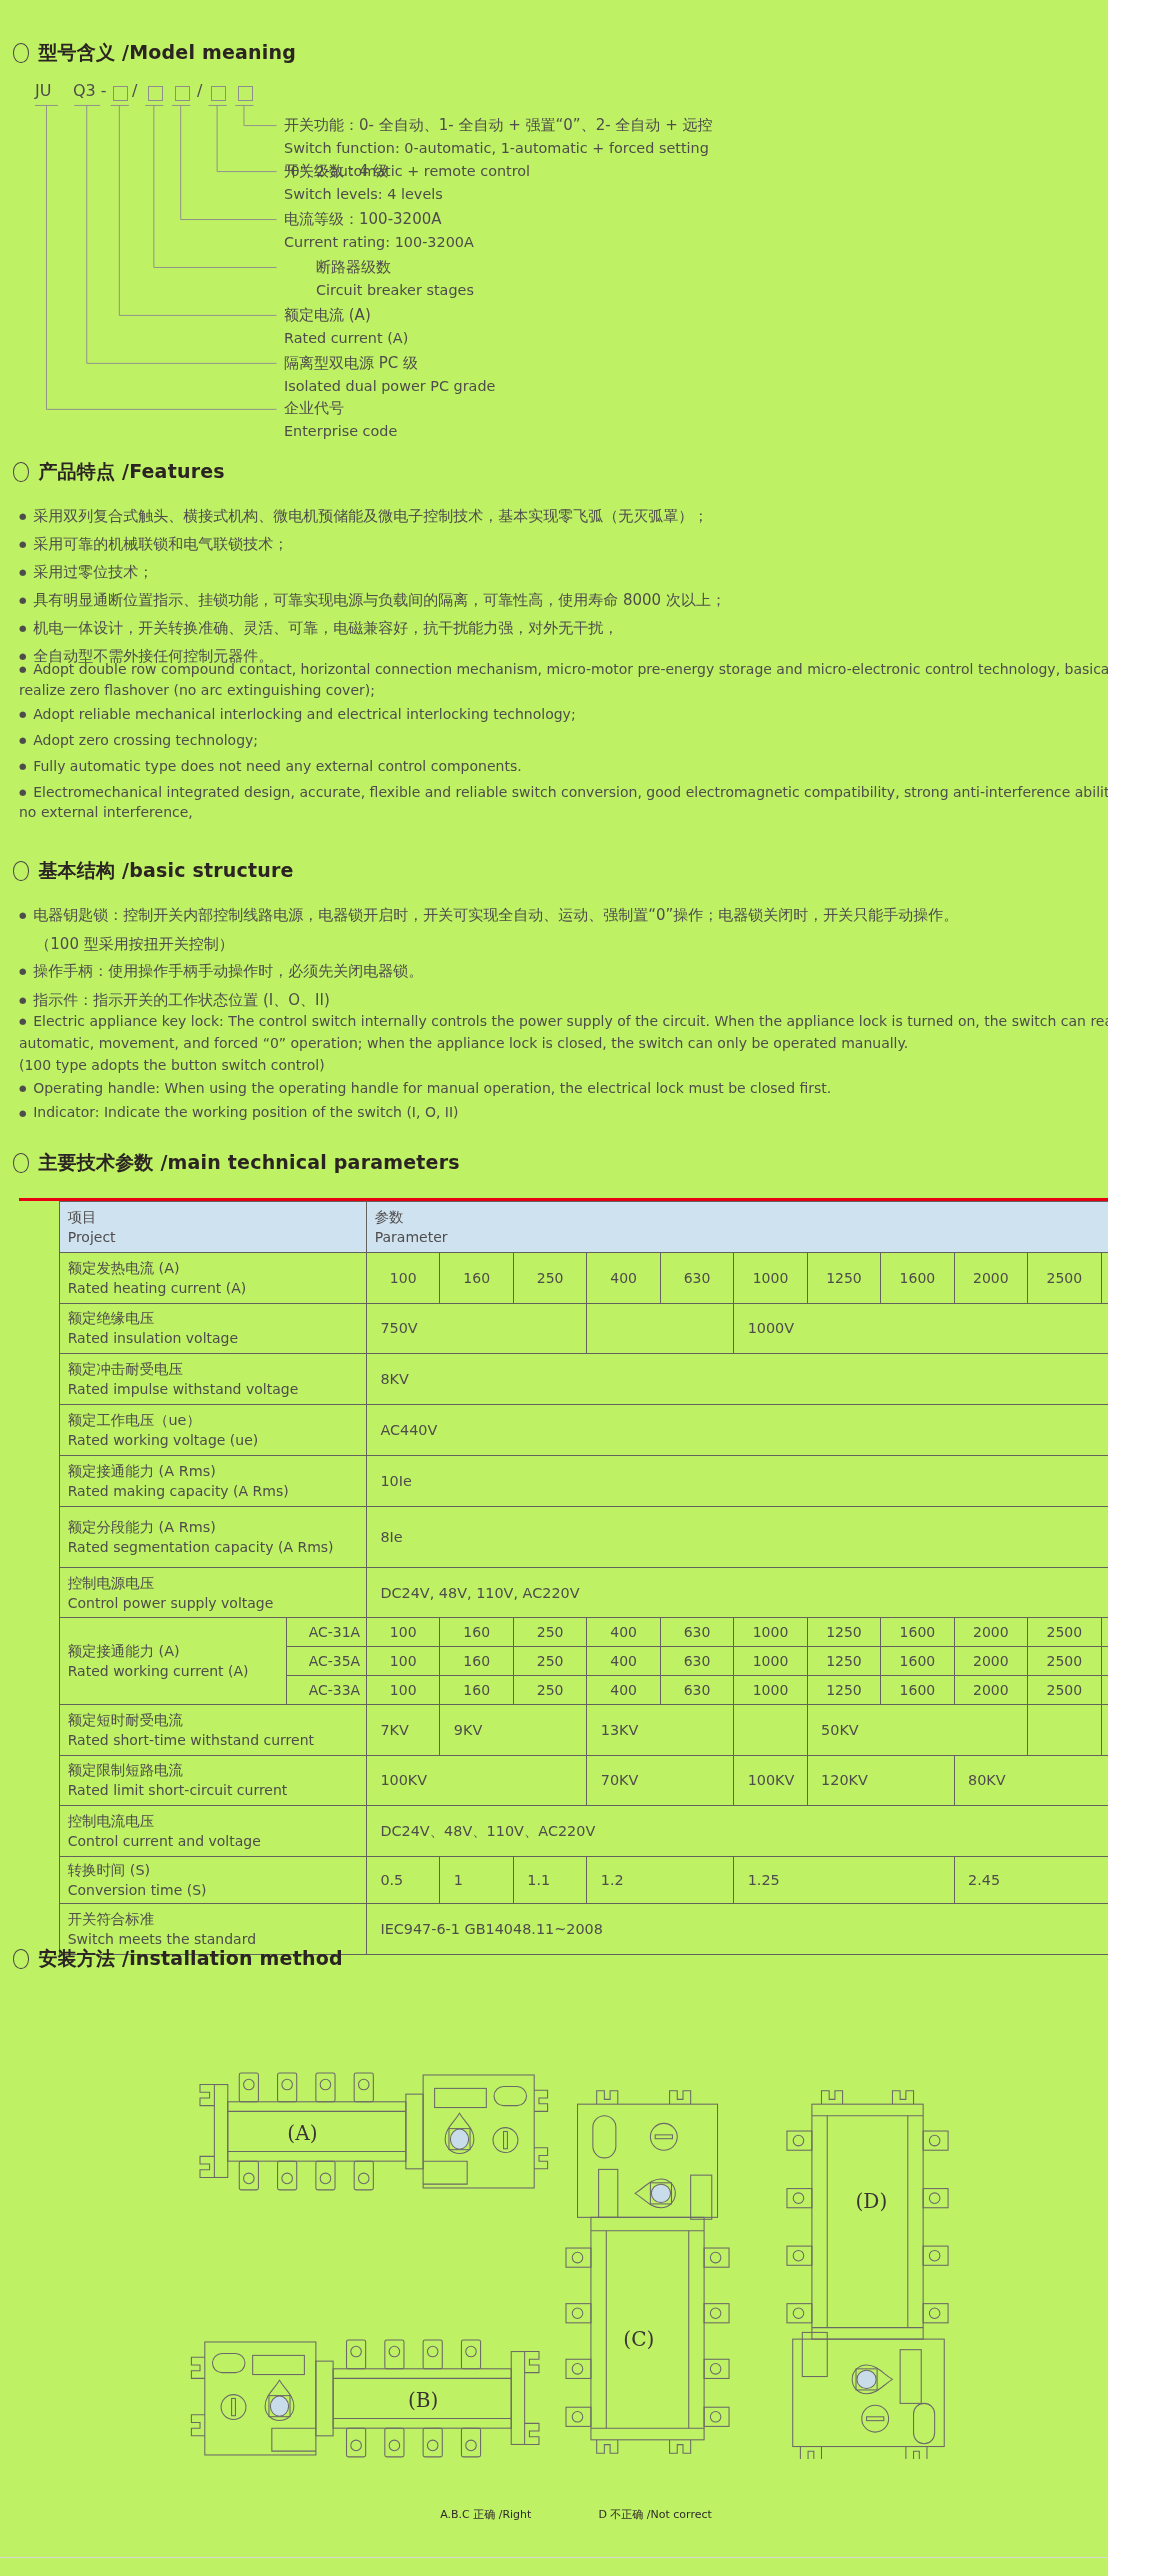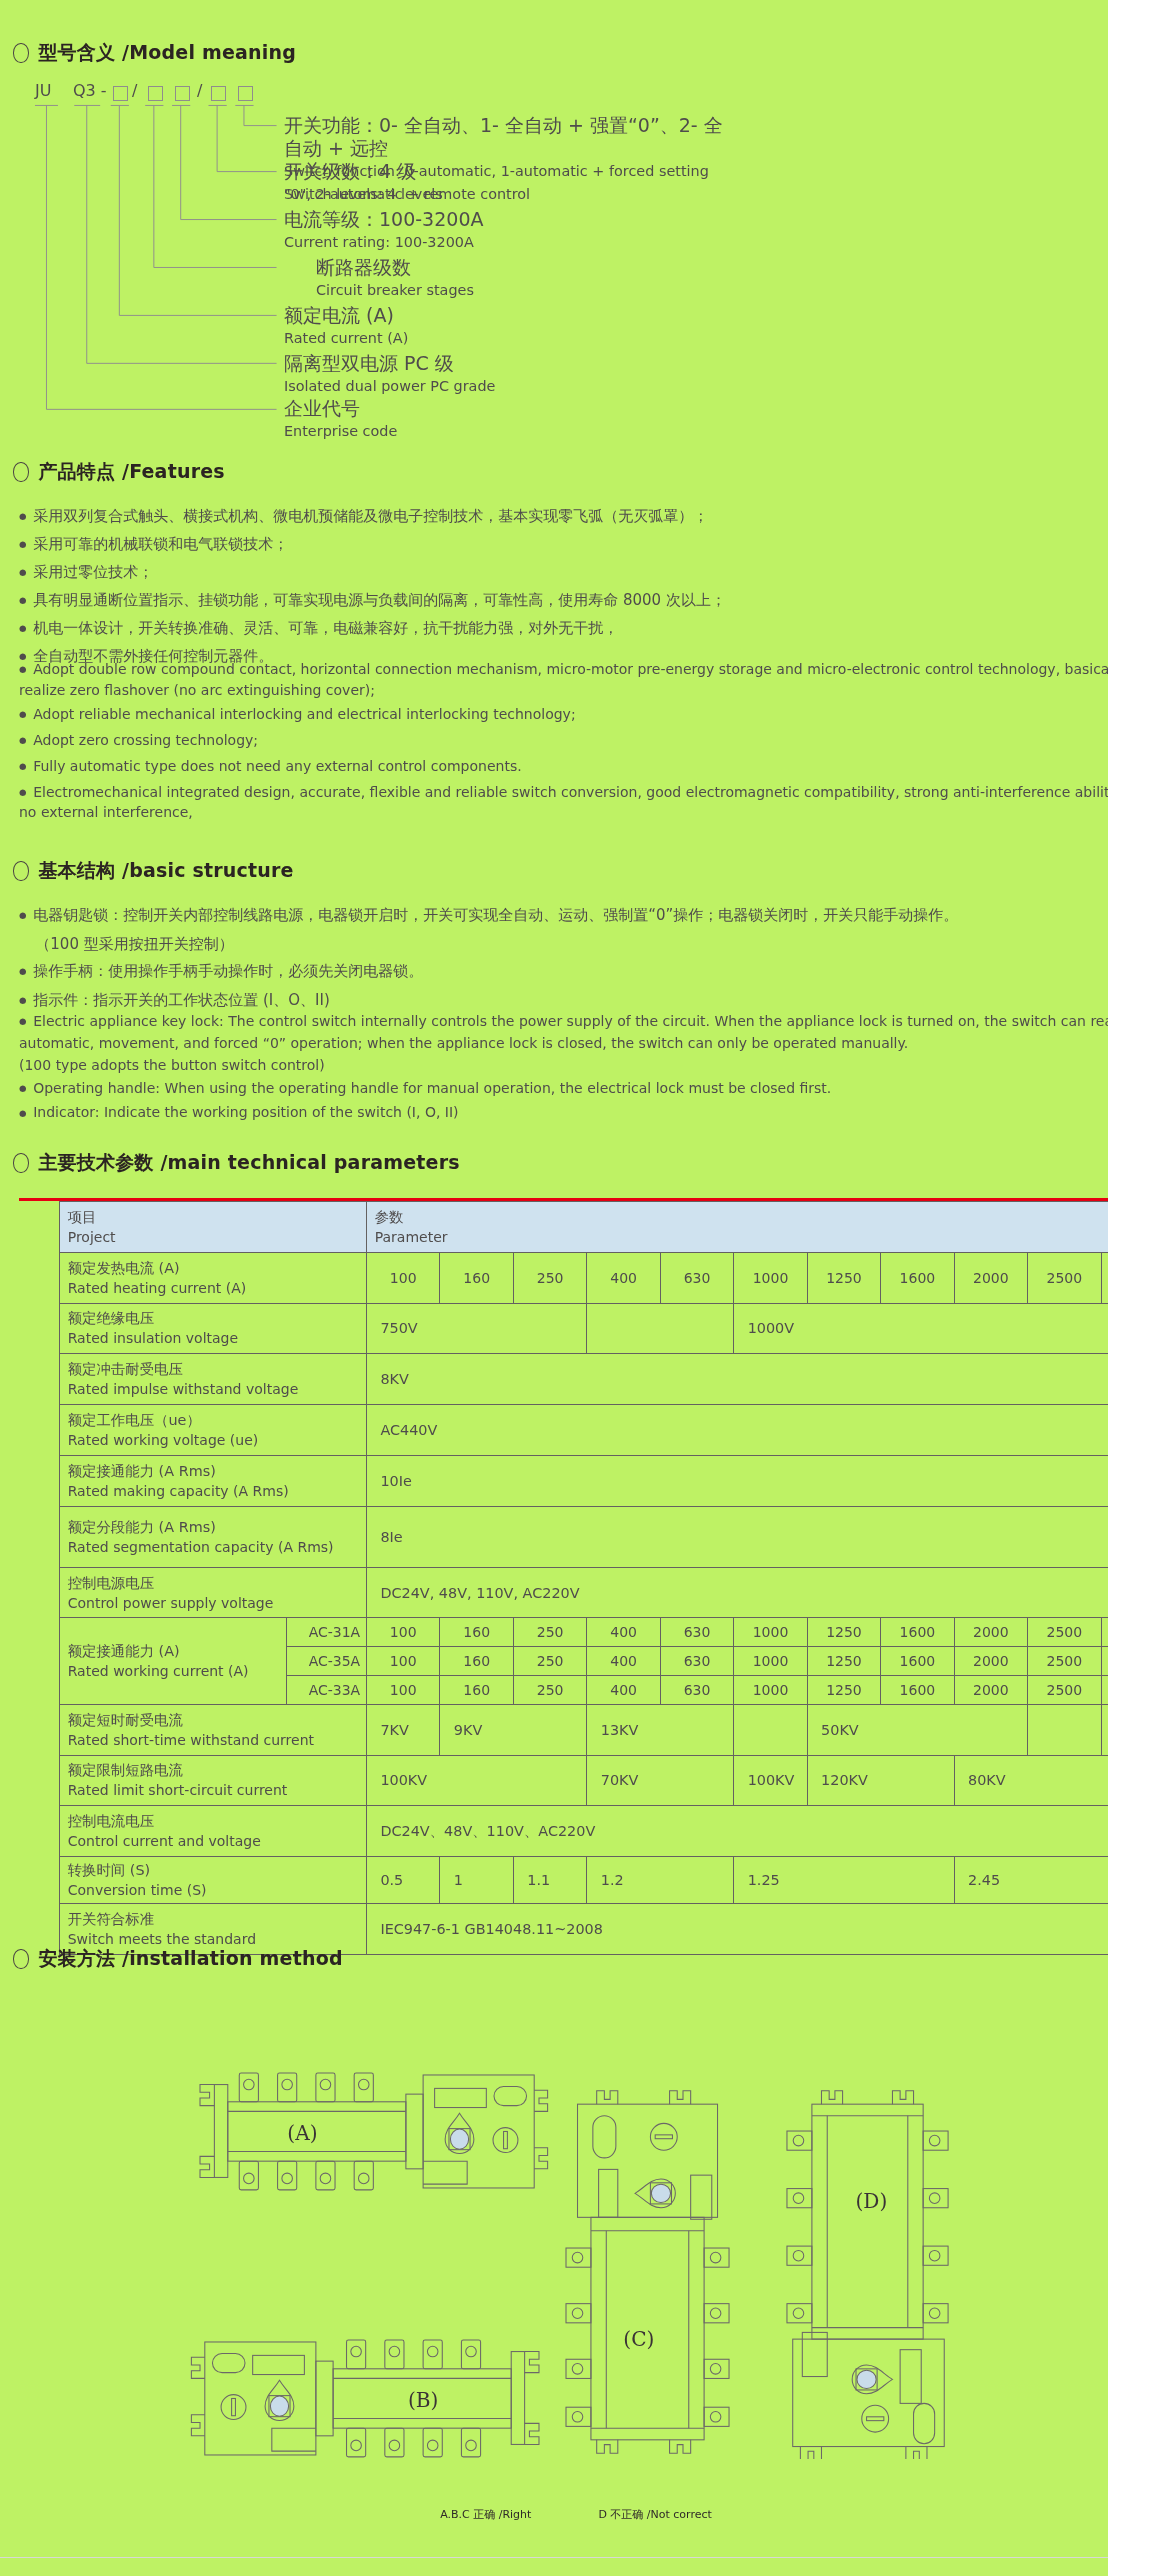--- a/index.html
+++ b/index.html
@@ -6,21 +6,21 @@
   .page{position:relative;width:1108px;height:2576px;background:#bef264;overflow:hidden;
         font-family:"DejaVu Sans","Liberation Sans",sans-serif;color:#4f4c4c;}
   
   .sec{position:absolute;left:13.4px;display:flex;align-items:center;gap:9.6px;}
   .ring{width:13.4px;height:17.3px;border:1.5px solid #4a4543;border-radius:50%;flex:0 0 auto;}
   .sec .t{font-size:19px;font-weight:bold;color:#2b2422;letter-spacing:0.2px;}
   
   .mcode{position:absolute;font-size:16px;color:#4f4c4c;top:81px;}
   .mbox{position:absolute;top:86px;width:12.5px;height:12.5px;border:1.2px solid #8f8d8d;}
   .mlabel{position:absolute;left:284px;}
-  .mlabel .zh{font-size:19px;line-height:23px;}
+  .mlabel .zh{font-size:15px;line-height:23px;}
   .mlabel .en{font-size:14.4px;line-height:23px;}
   
   .list{position:absolute;left:19px;width:1121px;}
   .dot{font-size:8.6px;margin-right:6.7px;position:relative;top:-1.9px;}
   .fzh{font-size:15px;line-height:26px;white-space:nowrap;}
   .fen{font-size:14px;line-height:18.7px;margin-bottom:5.3px;}
   .szh{font-size:15px;line-height:27px;white-space:nowrap;}
   .sen{font-size:14px;line-height:19.7px;margin-bottom:2.9px;}
   .indent{padding-left:16.3px;}
   

